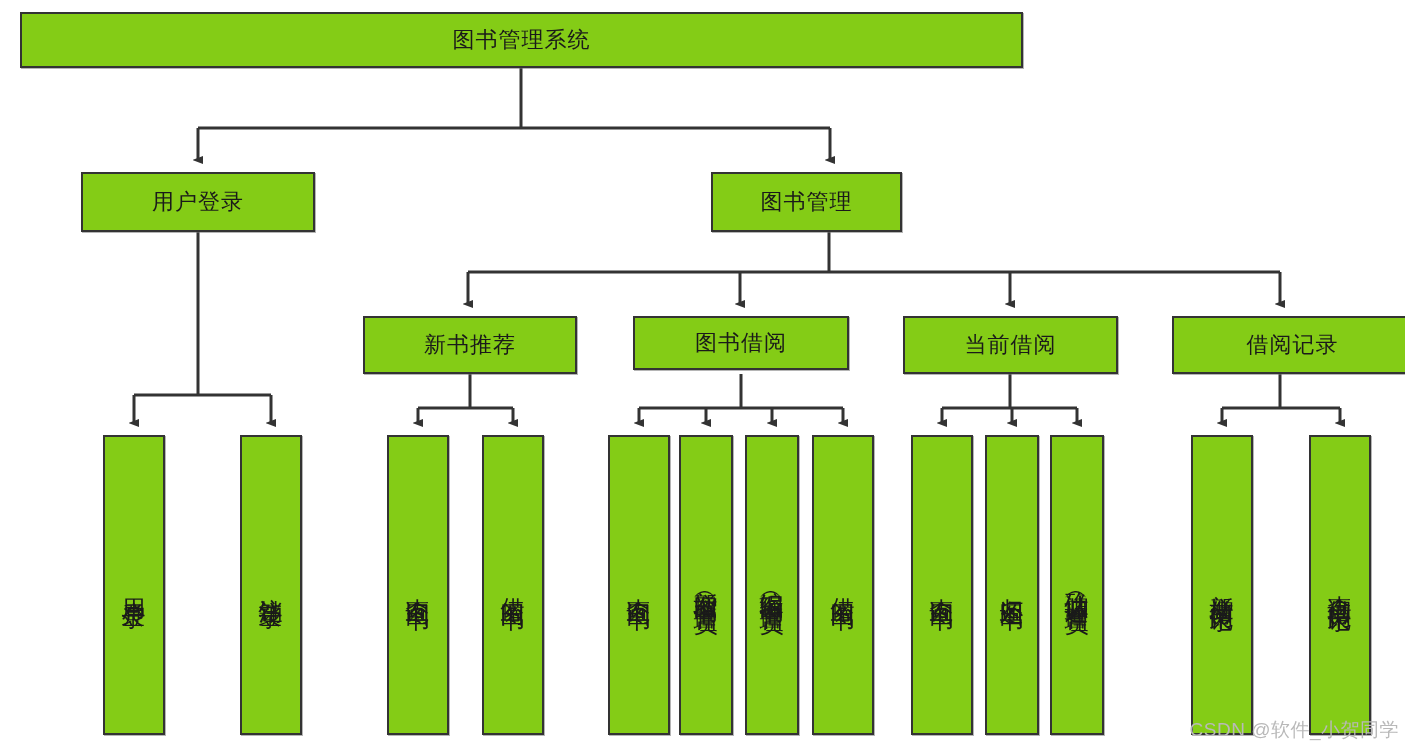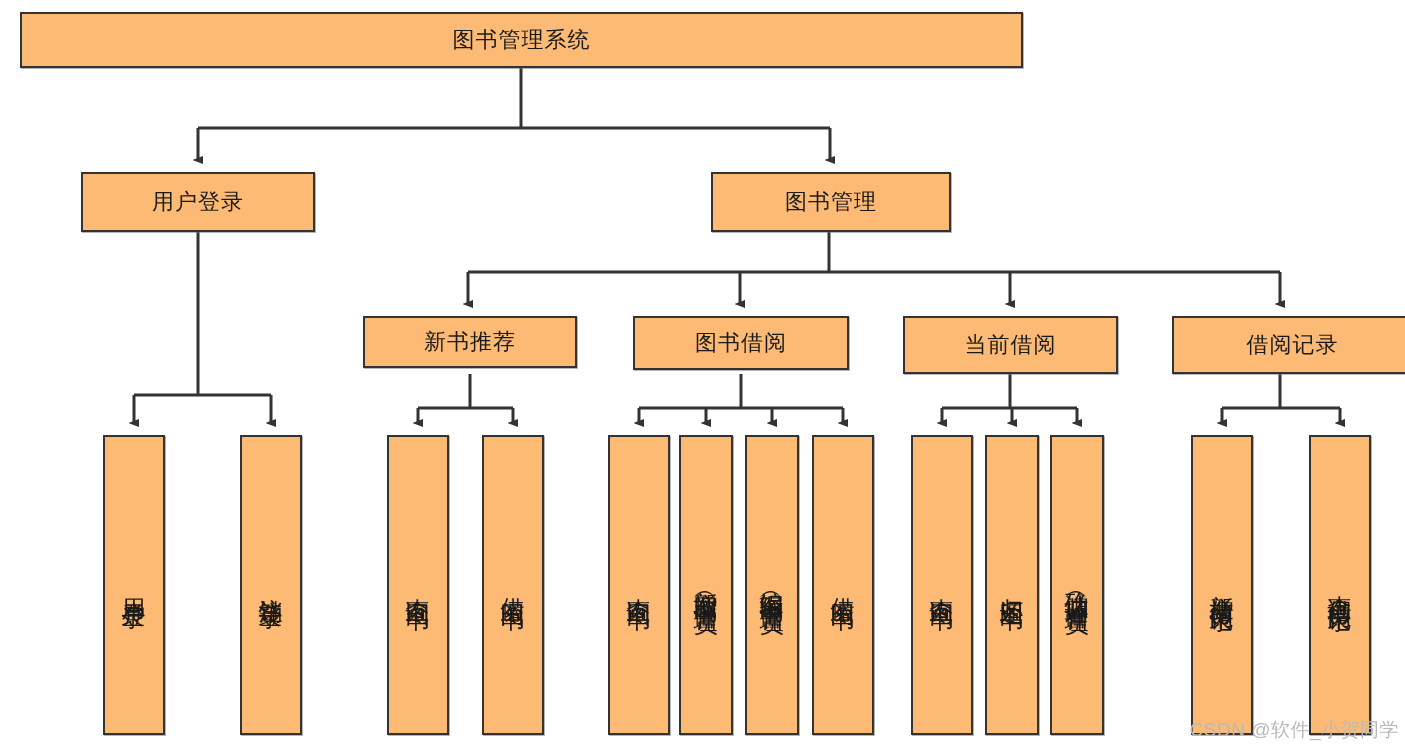--- a/index.html
+++ b/index.html
@@ -9,21 +9,21 @@
     font-family:"Liberation Sans","DejaVu Sans",sans-serif;
     overflow:hidden;
     position:relative;
   }
   #canvas{position:absolute;left:0;top:0;width:1405px;height:747px;}
   svg.edges{position:absolute;left:0;top:0;width:1405px;height:747px;pointer-events:none;}
 
   .node{
     position:absolute;
     box-sizing:border-box;
-    background:#fdba74;
+    background:#84cc16;
     border:2px solid #333333;
     box-shadow:1px 1px 0 rgba(120,120,120,.55);
     display:flex;
     align-items:center;
     justify-content:center;
     color:#1a1a1a;
   }
   .node .lbl{
     font-size:22px;
     letter-spacing:1px;
@@ -110,25 +110,25 @@
     </g>
   </svg>
 
   <div class="node" id="node-root" style="left: 20px; top: 12px; width: 1003px; height: 56px;">
     <span class="lbl">图书管理系统</span>
   </div>
 
   <div class="node" id="node-l2-0" style="left: 81px; top: 172px; width: 234px; height: 60px;">
     <span class="lbl">用户登录</span>
   </div>
-  <div class="node" id="node-l2-1" style="left: 711px; top: 172px; width: 240px; height: 60px;">
+  <div class="node" id="node-l2-1" style="left: 711px; top: 172px; width: 191px; height: 60px;">
     <span class="lbl">图书管理</span>
   </div>
 
-  <div class="node" id="node-l3-0" style="left: 363px; top: 316px; width: 214px; height: 52px;">
+  <div class="node" id="node-l3-0" style="left: 363px; top: 316px; width: 214px; height: 58px;">
     <span class="lbl">新书推荐</span>
   </div>
   <div class="node" id="node-l3-1" style="left: 633px; top: 316px; width: 216px; height: 54px;">
     <span class="lbl">图书借阅</span>
   </div>
   <div class="node" id="node-l3-2" style="left: 903px; top: 316px; width: 215px; height: 58px;">
     <span class="lbl">当前借阅</span>
   </div>
   <div class="node" id="node-l3-3" style="left: 1172px; top: 316px; width: 241px; height: 58px;">
     <span class="lbl">借阅记录</span>

